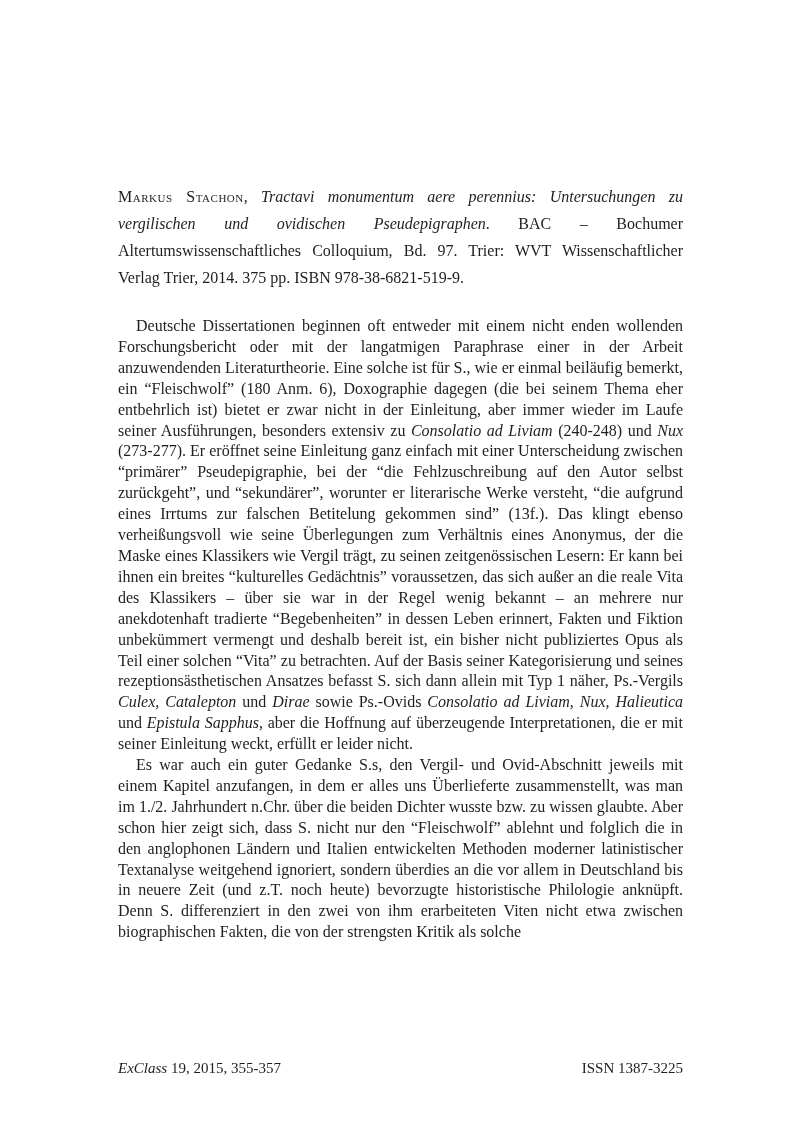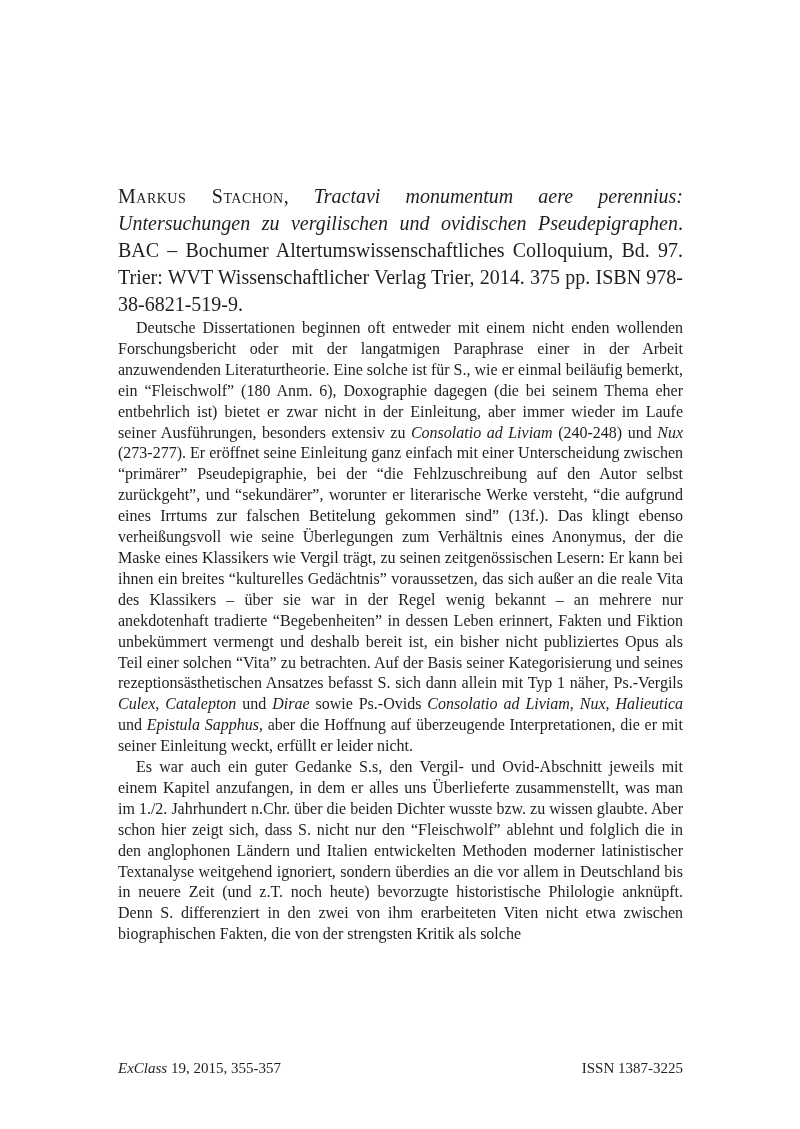--- a/index.html
+++ b/index.html
@@ -16,25 +16,26 @@
     overflow: hidden;
   }
   .page {
     position: absolute;
     left: 118px;
     top: 183px;
     width: 565px;
   }
   .citation {
     margin: 0;
-    font-size: 20px;
+    font-size: 16px;
     line-height: 27px;
     text-align: justify;
   }
   .review-body {
+    margin-top: 25px;
     font-size: 16px;
     line-height: 20.9px;
     text-align: justify;
   }
   .review-body p {
     margin: 0;
     text-indent: 18px;
   }
   .seg-normal { font-style: normal; }
   .seg-italic { font-style: italic; }

